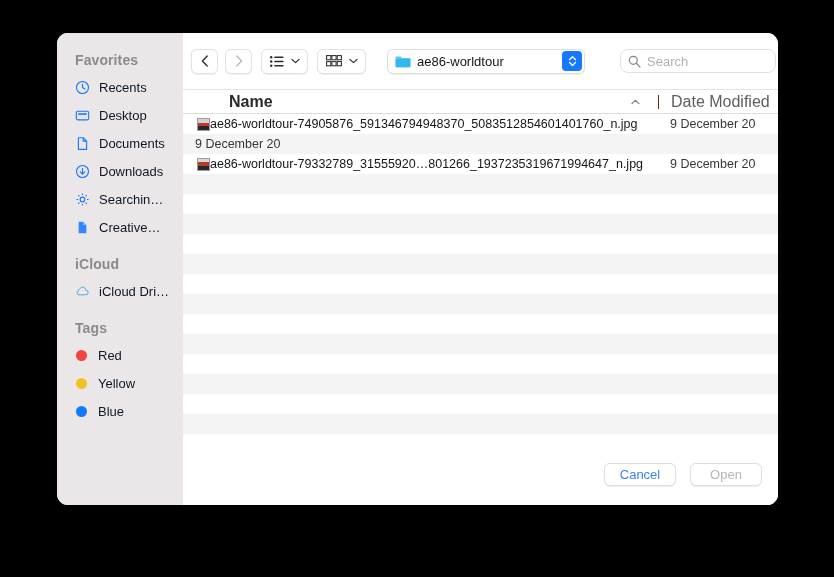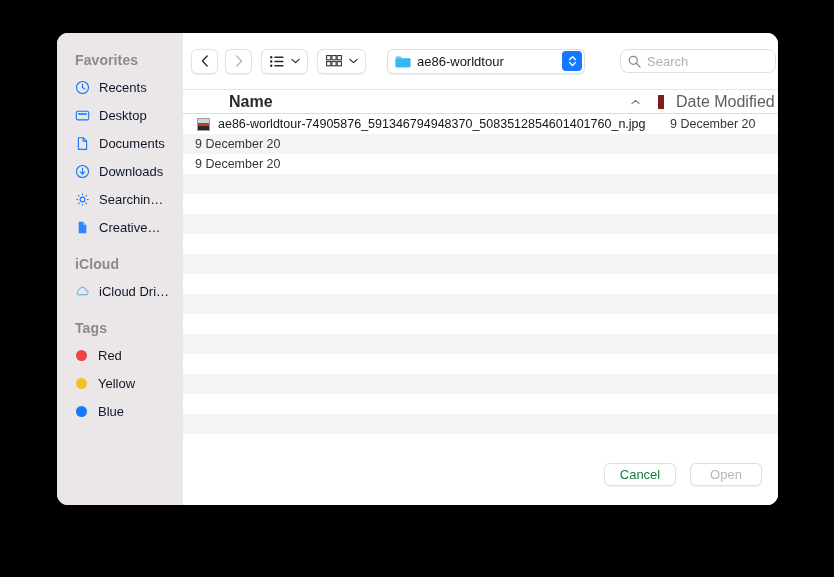--- a/index.html
+++ b/index.html
@@ -196,21 +196,21 @@
   #sort-indicator {
     width: 22px;
     display: flex;
     align-items: center;
     justify-content: center;
   }
   #col-date {
     flex: 0 0 120px;
     padding-left: 12px;
     color: #5d5d62;
-    border-left: 6px solid #7f1d1d;
+    border-left: 1px solid #7f1d1d;
     box-sizing: border-box;
     height: 14px;
     line-height: 14px;
   }
 
   
   #file-list {
     flex: 1 1 auto;
     overflow: hidden;
     background: #ffffff;
@@ -220,21 +220,20 @@
     display: flex;
     align-items: center;
     font-size: 12.5px;
     box-sizing: border-box;
   }
   .row.alt { background: #f4f4f5; }
   .row-name {
     flex: 1 1 auto;
     display: flex;
     align-items: center;
-    gap: 8px;
     padding-left: 14px;
     min-width: 0;
     box-sizing: border-box;
   }
   .row-label {
     color: #15151a;
     white-space: nowrap;
     overflow: hidden;
   }
   .row-date {
@@ -286,21 +285,21 @@
     border: 1px solid #dfdfe1;
     background: #ffffff;
     font-size: 13px;
     display: flex;
     align-items: center;
     justify-content: center;
     box-sizing: border-box;
     box-shadow: 0 0.5px 1px rgba(0,0,0,0.07);
     padding: 0 14px;
   }
-  #cancel-button { color: #15803d; }
+  #cancel-button { color: #3b82f6; }
   #open-button { color: #b6b6ba; }
 </style>
 </head>
 <body>
 
 <div id="dialog">
 
   <div id="sidebar">
 
     <div class="side-header">Favorites</div>
@@ -488,20 +487,28 @@
           <span class="row-label">ae86-worldtour-74905876_591346794948370_5083512854601401760_n.jpg</span>
         </div>
         <div class="row-date">9 December 20</div>
       </div>
 
       <div class="row alt">
         <div class="row-date">9 December 20</div>
       </div>
 
       <div class="row">
+        <div class="row-name">
+          <span class="thumb t3">
+              <i class="sky"></i>
+              <i class="red"></i>
+              <i class="gnd"></i>
+            </span>
+          <span class="row-label">ae86-worldtour-79332789_31555920…801266_1937235319671994647_n.jpg</span>
+        </div>
         <div class="row-date">9 December 20</div>
       </div>
 
       <div class="row alt"></div>
       <div class="row"></div>
       <div class="row alt"></div>
       <div class="row"></div>
       <div class="row alt"></div>
       <div class="row"></div>
       <div class="row alt"></div>

